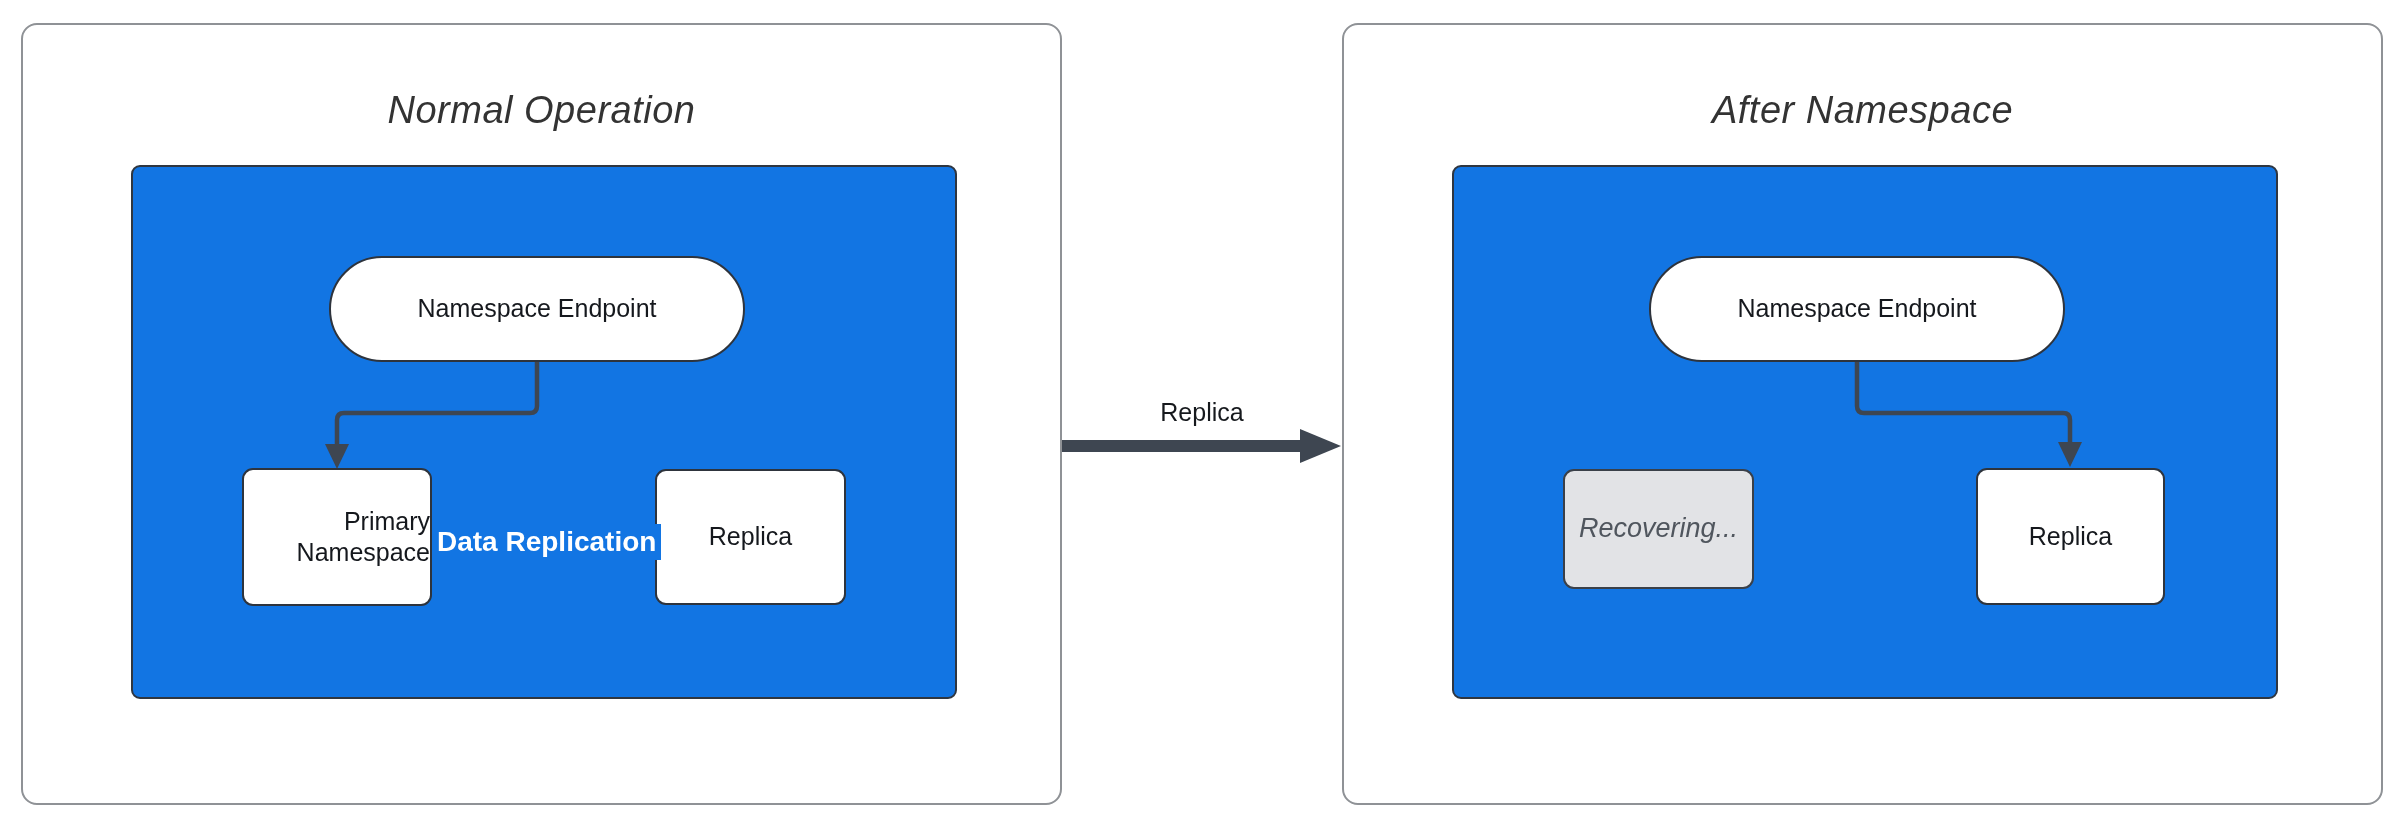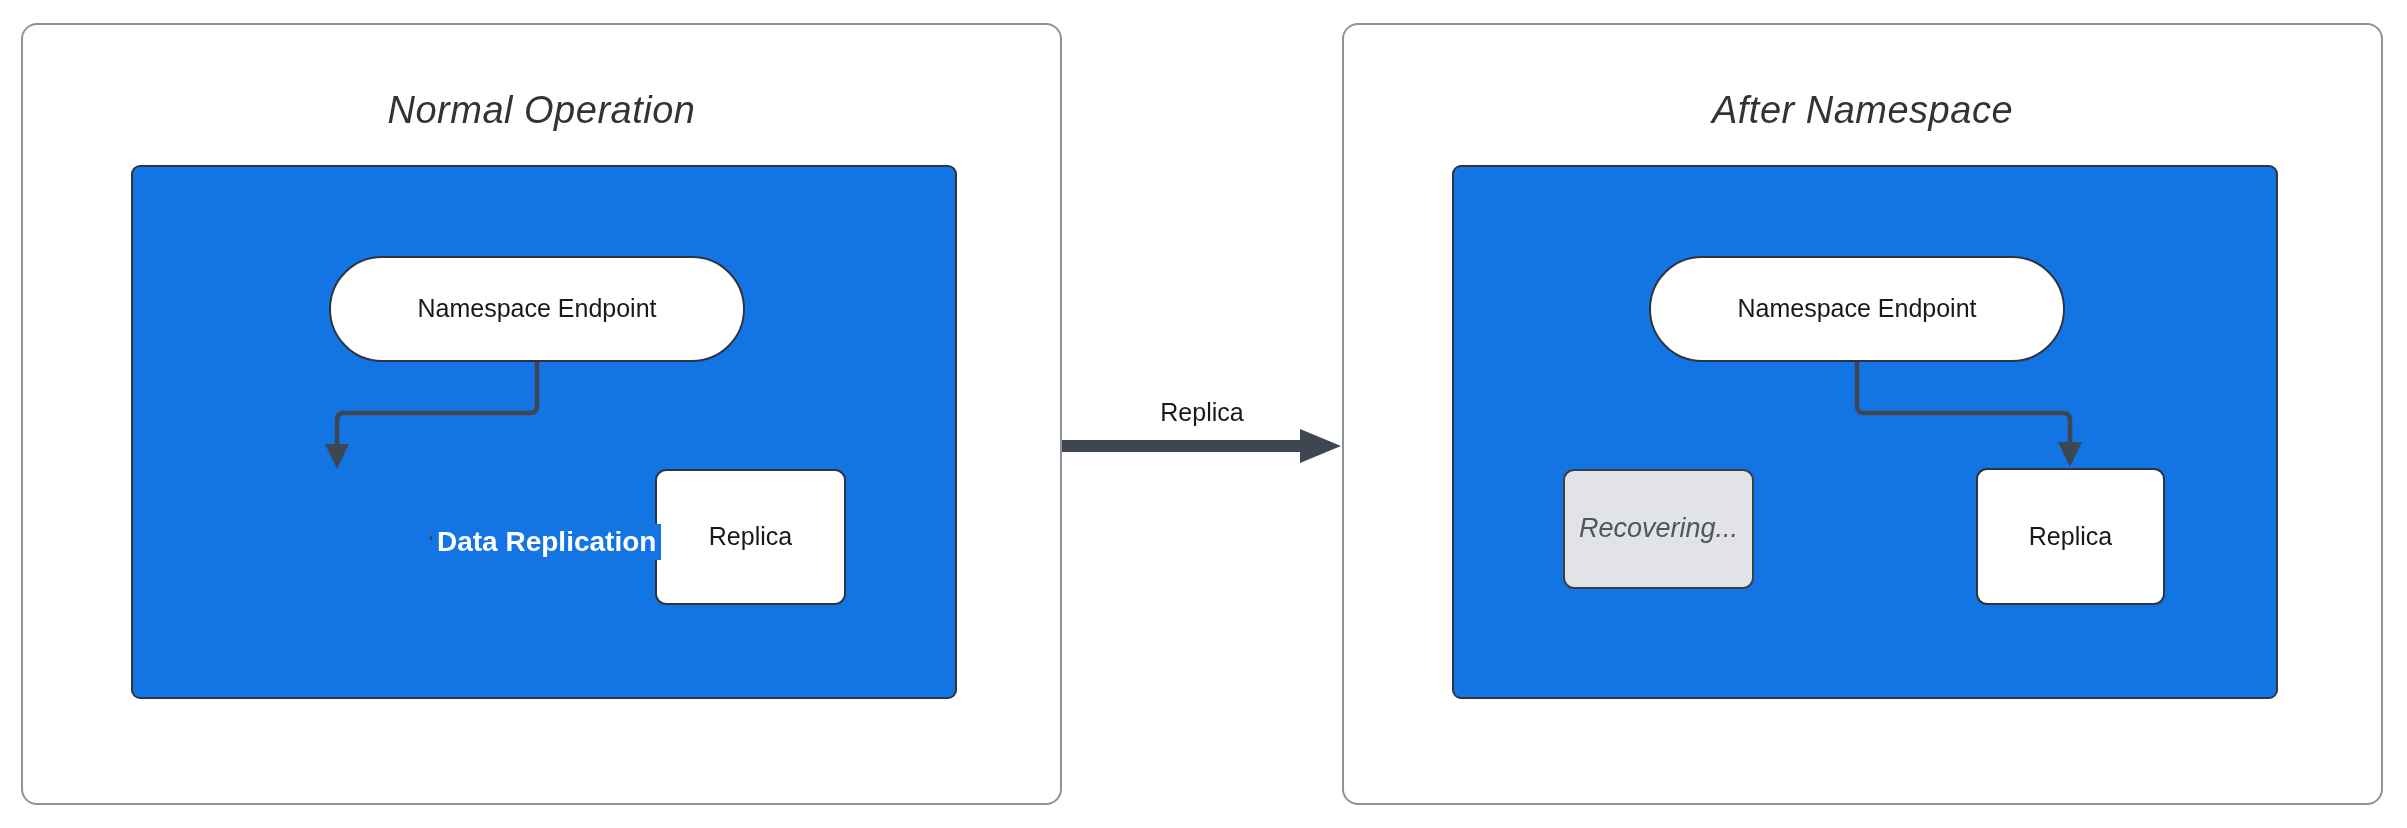--- a/index.html
+++ b/index.html
@@ -118,20 +118,23 @@
     <path class="conn" d="M514 337 L514 381 Q514 388 507 388 L321 388 Q314 388 314 395 L314 420"></path>
     <polygon class="ahead" points="302,419 326,419 314,444"></polygon>
     <path class="conn" d="M409 513 L628 513"></path>
     <polygon class="ahead" points="609,502 609,524 633,513"></polygon>
   </svg>
 
   <div class="node pill">
     <span>Namespace Endpoint</span>
   </div>
 
+  <div class="node rect" id="node-primary">
+    <span>Primary Namespace</span>
+  </div>
 
   <div class="node rect" id="node-replica-l">
     <span>Replica</span>
   </div>
 
   <div class="edge-label">
     <span>Data Replication</span>
   </div>
 </div>
 

